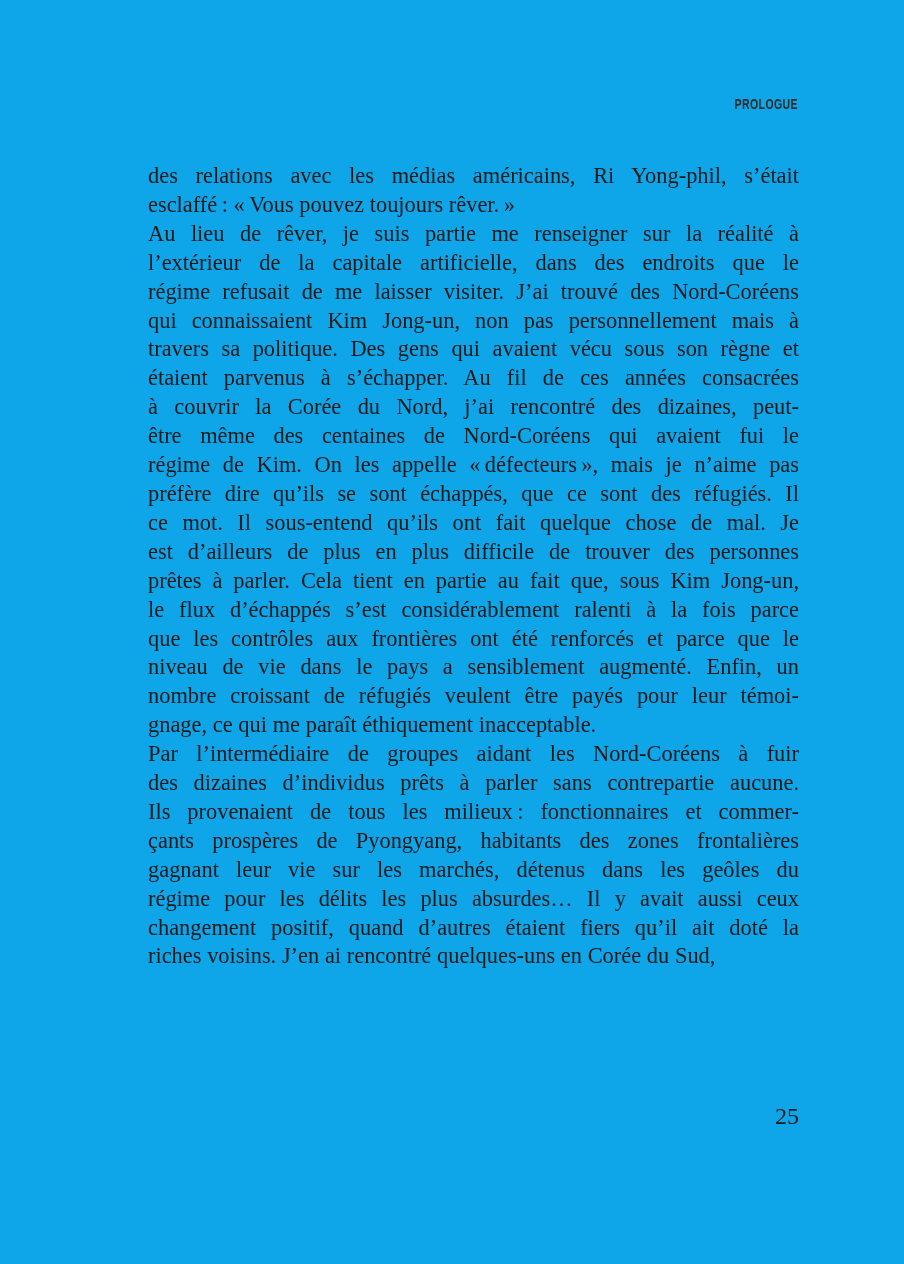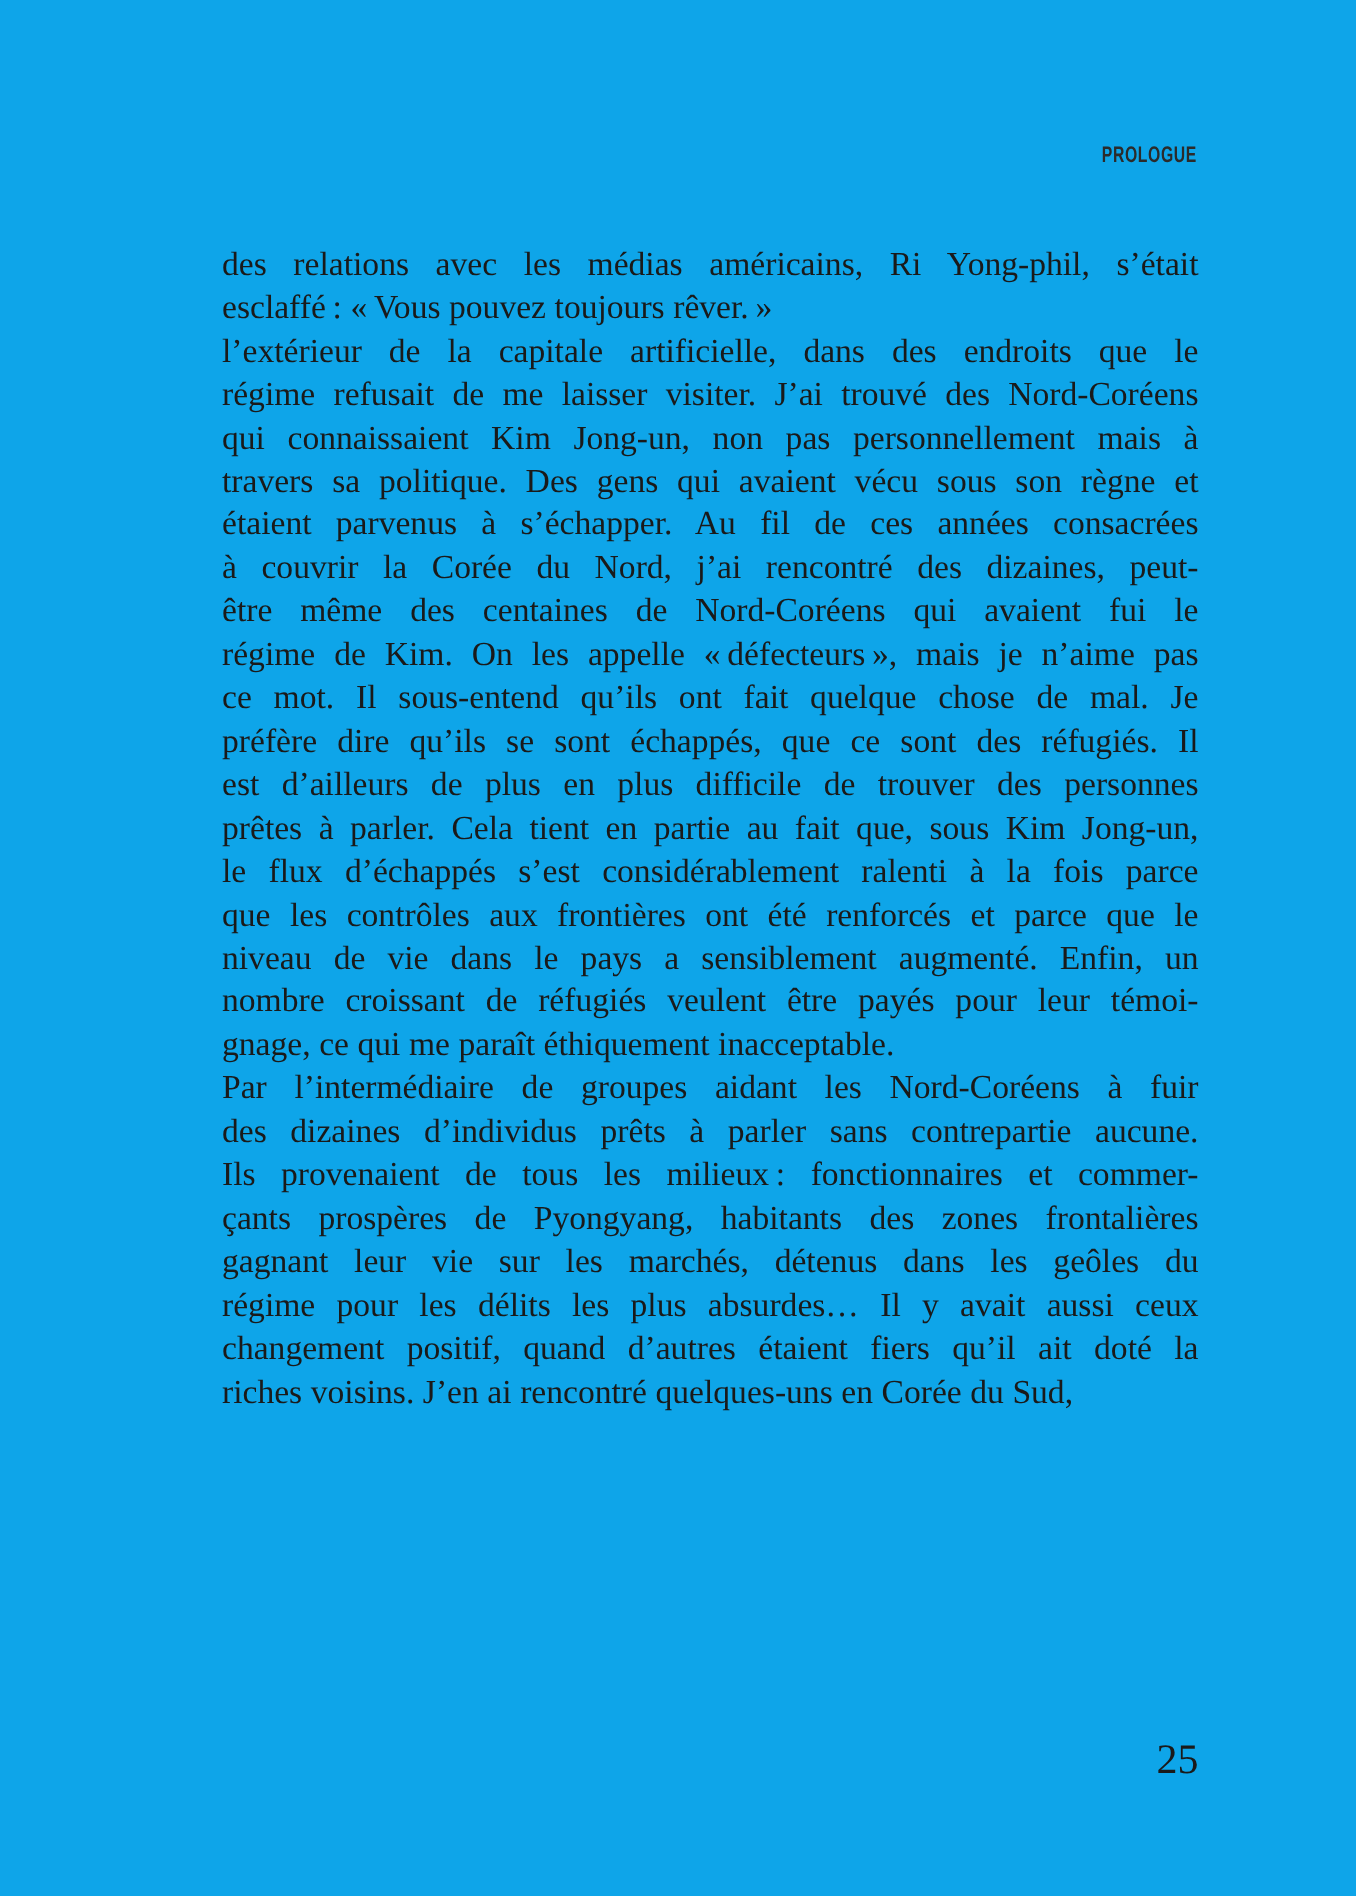--- a/index.html
+++ b/index.html
@@ -70,53 +70,54 @@
     text-align-last: left;
   }
   
   .line {
     white-space: normal;
   }
 
   
   .folio {
     position: absolute;
-    top: 1160px;
+    top: 1104px;
     left: 148px;
     width: 651px;
     text-align: right;
-    font-size: 28px;
+    font-size: 24px;
     line-height: 1;
     color: #1a1a1a;
     font-variant-numeric: oldstyle-nums;
   }
 </style>
 </head>
 <body>
 
 <div class="page">
 
   <div class="running-head">PROLOGUE</div>
 
   <div class="textblock">
       <p class="para">
         <span class="line">des relations avec les médias américains, Ri Yong-phil, s’était</span>
         <span class="line last">esclaffé : « Vous pouvez toujours rêver. »</span>
       </p>
       <p class="para">
+        <span class="line">Au lieu de rêver, je suis partie me renseigner sur la réalité à</span>
         <span class="line">l’extérieur de la capitale artificielle, dans des endroits que le</span>
         <span class="line">régime refusait de me laisser visiter. J’ai trouvé des Nord-Coréens</span>
         <span class="line">qui connaissaient Kim Jong-un, non pas personnellement mais à</span>
         <span class="line">travers sa politique. Des gens qui avaient vécu sous son règne et</span>
         <span class="line">étaient parvenus à s’échapper. Au fil de ces années consacrées</span>
         <span class="line">à couvrir la Corée du Nord, j’ai rencontré des dizaines, peut-</span>
         <span class="line">être même des centaines de Nord-Coréens qui avaient fui le</span>
         <span class="line">régime de Kim. On les appelle « défecteurs », mais je n’aime pas</span>
+        <span class="line">préfère dire qu’ils se sont échappés, que ce sont des réfugiés. Il</span>
         <span class="line">ce mot. Il sous-entend qu’ils ont fait quelque chose de mal. Je</span>
-        <span class="line">préfère dire qu’ils se sont échappés, que ce sont des réfugiés. Il</span>
         <span class="line">est d’ailleurs de plus en plus difficile de trouver des personnes</span>
         <span class="line">prêtes à parler. Cela tient en partie au fait que, sous Kim Jong-un,</span>
         <span class="line">le flux d’échappés s’est considérablement ralenti à la fois parce</span>
         <span class="line">que les contrôles aux frontières ont été renforcés et parce que le</span>
         <span class="line">niveau de vie dans le pays a sensiblement augmenté. Enfin, un</span>
         <span class="line">nombre croissant de réfugiés veulent être payés pour leur témoi-</span>
         <span class="line last">gnage, ce qui me paraît éthiquement inacceptable.</span>
       </p>
       <p class="para">
         <span class="line">Par l’intermédiaire de groupes aidant les Nord-Coréens à fuir</span>

